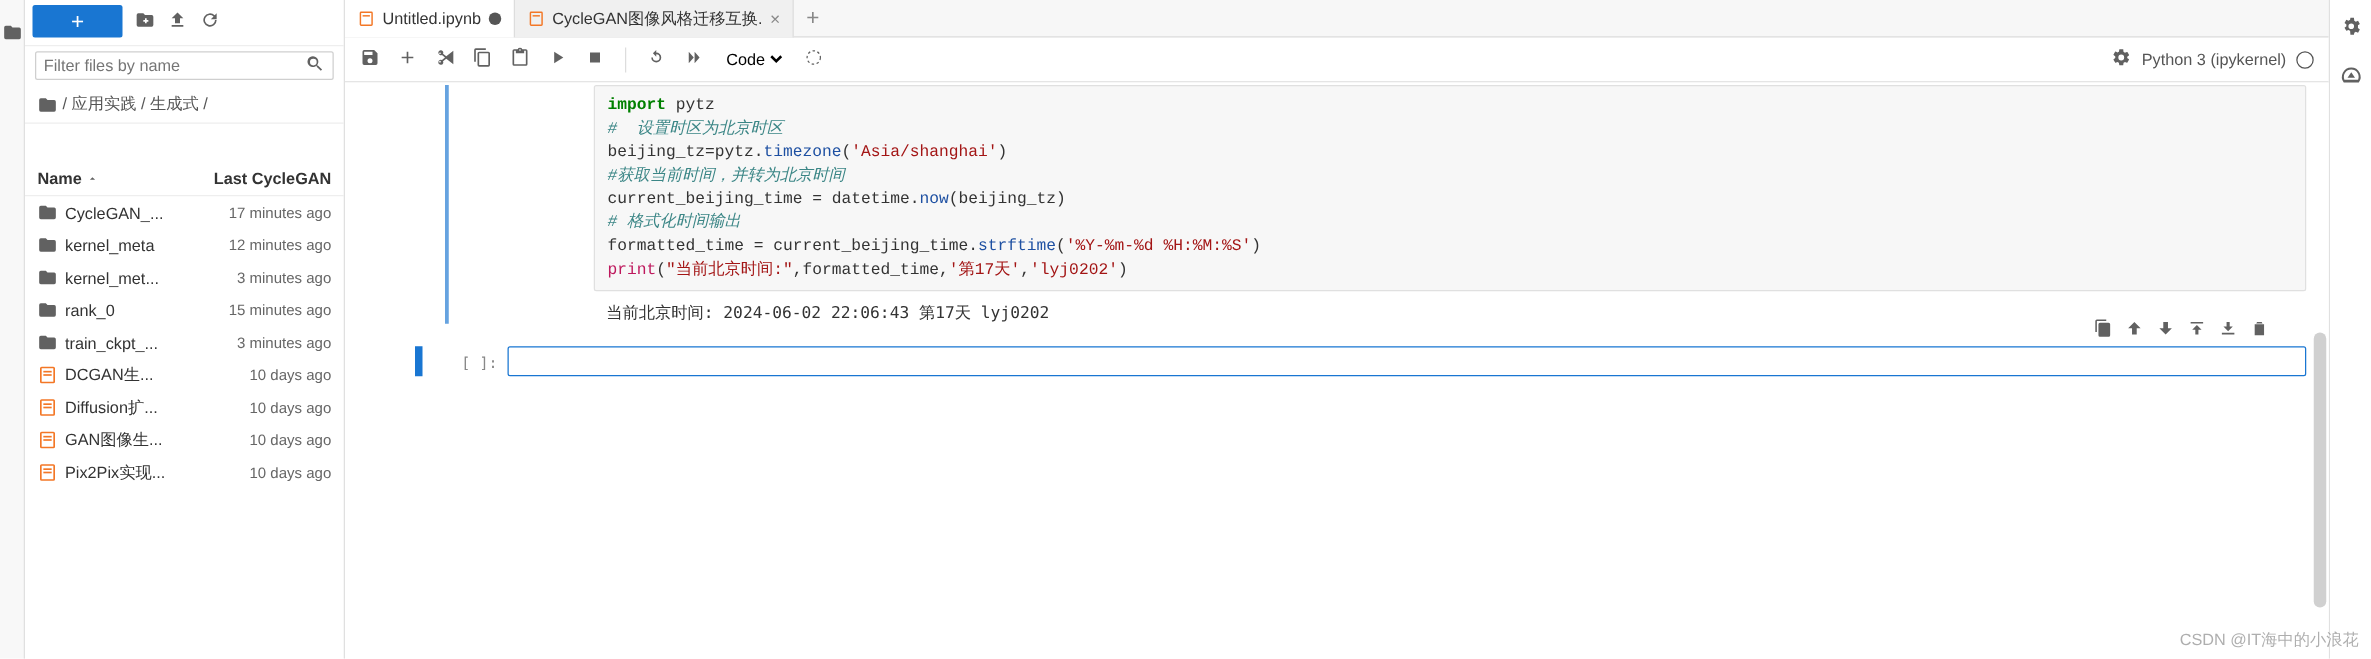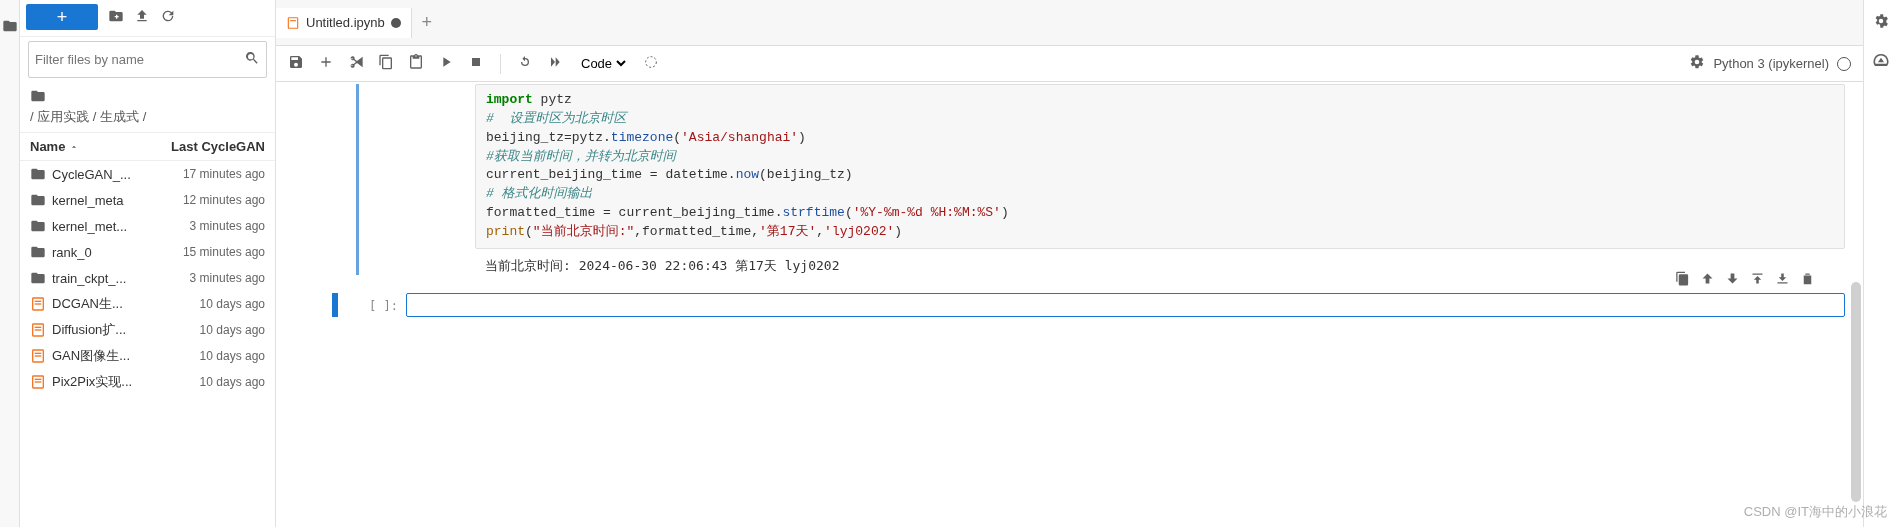--- a/index.html
+++ b/index.html
@@ -4,39 +4,39 @@
 <style>
 * { box-sizing: border-box; margin: 0; padding: 0; }
 body { font-family: -apple-system, BlinkMacSystemFont, "Segoe UI", Helvetica, Arial, sans-serif; font-size: 13px; color: #333; background: #fff; display: flex; height: 527px; width: 1897px; overflow: hidden; }
 .left-icon-bar { width: 20px; background: #f8f8f8; border-right: 1px solid #e0e0e0; display: flex; flex-direction: column; align-items: center; padding-top: 18px; gap: 20px; }
 .left-icon-bar svg { width: 16px; height: 16px; fill: #616161; }
 .file-panel { width: 256px; border-right: 1px solid #e0e0e0; display: flex; flex-direction: column; }
 .file-toolbar { display: flex; align-items: center; padding: 4px 6px 6px 6px; gap: 10px; border-bottom: 1px solid #eee; }
 .new-btn { background: #1976d2; color: #fff; border: none; border-radius: 2px; width: 72px; height: 26px; display: flex; align-items: center; justify-content: center; font-size: 18px; cursor: pointer; }
 .tb-icon { width: 16px; height: 16px; fill: #616161; cursor: pointer; }
 .filter-row { padding: 4px 8px; }
-.filter-box { display: flex; align-items: center; border: 1px solid #cfcfcf; border-radius: 2px; padding: 2px 6px; height: 37px; }
+.filter-box { display: flex; align-items: center; border: 1px solid #cfcfcf; border-radius: 2px; padding: 2px 6px; height: 23px; }
 .filter-box input { border: none; outline: none; flex: 1; font-size: 13px; color: #555; }
 .filter-box svg { width: 16px; height: 16px; fill: #616161; }
-.breadcrumb { padding: 6px 10px; display: flex; align-items: flex-start; gap: 4px; color: #555; font-size: 13px; border-bottom: 1px solid #eee; flex-direction: column; }
+.breadcrumb { padding: 6px 10px; display: flex; align-items: flex-end; gap: 4px; color: #555; font-size: 13px; border-bottom: 1px solid #eee; }
 .breadcrumb svg { width: 16px; height: 16px; fill: #616161; }
-.list-header { display: flex; justify-content: space-between; padding: 6px 10px; font-weight: 600; font-size: 13px; border-bottom: 1px solid #eee; }
+.list-header { display: flex; justify-content: space-between; padding: 6px 10px; font-weight: 600; font-size: 13px; border-bottom: 1px solid #eee; margin-top: 30px; }
 .list-header .name { display: flex; align-items: center; gap: 4px; }
 .file-list { flex: 1; overflow: auto; }
 .file-row { display: flex; align-items: center; justify-content: space-between; padding: 4px 10px; height: 26px; cursor: pointer; text-align: right; }
 .file-row.selected { background: #1976d2; color: #fff; }
 .file-row .left { display: flex; align-items: center; gap: 6px; overflow: hidden; }
 .file-row .left span { white-space: nowrap; overflow: hidden; text-overflow: ellipsis; max-width: 110px; }
 .file-row .time { font-size: 12px; color: #666; white-space: nowrap; }
 .file-row.selected .time { color: #fff; }
 .icon-folder { width: 16px; height: 16px; fill: #616161; flex-shrink: 0; }
 .icon-nb { width: 16px; height: 16px; flex-shrink: 0; }
 .file-row { position: relative; }
 .main-area { flex: 1; display: flex; flex-direction: column; overflow: hidden; }
-.tab-bar { display: flex; align-items: center; border-bottom: 1px solid #ddd; height: 46px; background: #f7f7f7; }
+.tab-bar { display: flex; align-items: center; border-bottom: 1px solid #ddd; height: 30px; background: #f7f7f7; }
 .tab { display: flex; align-items: center; gap: 6px; padding: 0 10px; height: 30px; border-right: 1px solid #ddd; background: #fff; font-size: 13px; cursor: pointer; }
 .tab.inactive { background: #f0f0f0; }
 .tab svg.nbicon { width: 14px; height: 14px; }
 .tab .close-dot { width: 10px; height: 10px; border-radius: 50%; background: #555; }
 .tab .x { color: #888; font-size: 14px; }
 .tab-add { width: 30px; display: flex; align-items: center; justify-content: center; color: #888; font-size: 18px; cursor: pointer; }
 .nb-toolbar { display: flex; align-items: center; gap: 14px; padding: 6px 12px; border-bottom: 1px solid #ddd; height: 36px; }
 .nb-toolbar .sep { width: 1px; height: 20px; background: #ddd; margin: 0 2px; }
 .nb-toolbar svg { width: 16px; height: 16px; fill: #616161; cursor: pointer; }
 .nb-toolbar select { border: none; background: transparent; font-size: 13px; outline: none; cursor: pointer; }
@@ -48,21 +48,21 @@
 .gutter { width: 68px; flex-shrink: 0; display: flex; justify-content: flex-end; align-items: flex-start; padding: 6px 8px 0 0; font-family: Menlo, Consolas, monospace; font-size: 12px; color: #888; }
 .prompt-bar { width: 6px; background: #1976d2; margin-left: 28px; }
 .prompt-bar.thin { width: 3px; background: #66a3e0; }
 .cell-main { flex: 1; display: flex; flex-direction: column; }
 .code-area { background: #f7f7f7; border: 1px solid #e0e0e0; border-radius: 2px; padding: 6px 10px; font-family: Menlo, Consolas, "Courier New", monospace; font-size: 13px; line-height: 1.45; white-space: pre; overflow-x: auto; }
 .output-area { font-family: Menlo, Consolas, monospace; font-size: 13px; padding: 8px 10px 0 10px; color: #333; }
 .tok-kw { color: #008000; font-weight: bold; }
 .tok-cmt { color: #3b8686; font-style: italic; }
 .tok-str { color: #a31515; }
 .tok-fn { color: #1e50a2; }
-.tok-builtin { color: #a16207; }
+.tok-builtin { color: #be185d; }
 .empty-cell-input { border: 1px solid #1976d2; border-radius: 2px; height: 24px; background: #fff; }
 .cell-toolbar { display: flex; gap: 10px; padding: 2px 6px; position: absolute; right: 24px; }
 .cell-toolbar svg { width: 15px; height: 15px; fill: #616161; cursor: pointer; }
 .right-icon-bar { width: 34px; border-left: 1px solid #e0e0e0; display: flex; flex-direction: column; align-items: center; padding-top: 12px; gap: 18px; }
 .right-icon-bar svg { width: 18px; height: 18px; fill: #616161; }
 .watermark { position: fixed; right: 10px; bottom: 6px; color: rgba(120,120,120,.6); font-size: 13px; pointer-events: none; }
 .scrollbar-v { position: absolute; right: 2px; top: 0; width: 10px; height: 100%; }
 .scrollbar-thumb { position: absolute; right: 0; top: 200px; width: 10px; height: 220px; background: #d0d0d0; border-radius: 5px; }
 </style>
 </head>
@@ -208,20 +208,28 @@
 <div class="main-area">
   <div class="tab-bar">
     <div id="tabs" style="display: flex;">
         <div class="tab">
           <svg class="nbicon" viewBox="0 0 24 24">
             <rect x="4" y="3" width="16" height="18" rx="1" fill="none" stroke="#f37726" stroke-width="2"></rect>
             <rect x="7" y="7" width="10" height="2" fill="#f37726"></rect>
           </svg>
           <span>Untitled.ipynb</span>
           <span class="close-dot"></span>
+        </div>
+        <div class="tab inactive">
+          <svg class="nbicon" viewBox="0 0 24 24">
+            <rect x="4" y="3" width="16" height="18" rx="1" fill="none" stroke="#f37726" stroke-width="2"></rect>
+            <rect x="7" y="7" width="10" height="2" fill="#f37726"></rect>
+          </svg>
+          <span>CycleGAN图像风格迁移互换.</span>
+          <span class="x">×</span>
         </div>
       </div>
     <div class="tab-add">+</div>
   </div>
 
   <div class="nb-toolbar">
     <span><svg viewBox="0 0 24 24">
           <path d="M17 3H5a2 2 0 0 0-2 2v14a2 2 0 0 0 2 2h14a2 2 0 0 0 2-2V7l-4-4zM12 19a3 3 0 1 1 0-6 3 3 0 0 1 0 6zm3-10H5V5h10v4z"></path>
         </svg></span>
     <span><svg viewBox="0 0 24 24">
@@ -271,21 +279,21 @@
       <div class="gutter"></div>
       <div class="cell-main">
         <div class="code-area" id="code-area"><span class="tok-kw">import</span> pytz
 <span class="tok-cmt">#  设置时区为北京时区</span>
 beijing_tz=pytz.<span class="tok-fn">timezone</span>(<span class="tok-str">'Asia/shanghai'</span>)
 <span class="tok-cmt">#获取当前时间，并转为北京时间</span>
 current_beijing_time = datetime.<span class="tok-fn">now</span>(beijing_tz)
 <span class="tok-cmt"># 格式化时间输出</span>
 formatted_time = current_beijing_time.<span class="tok-fn">strftime</span>(<span class="tok-str">'%Y-%m-%d %H:%M:%S'</span>)
 <span class="tok-builtin">print</span>(<span class="tok-str">"当前北京时间:"</span>,formatted_time,<span class="tok-str">'第17天'</span>,<span class="tok-str">'lyj0202'</span>)</div>
-        <div class="output-area">当前北京时间: 2024-06-30 22:06:43 第17天 lyj0202</div>
+        <div class="output-area">当前北京时间: 2024-06-02 22:06:43 第17天 lyj0202</div>
       </div>
     </div>
 
     <div class="cell" style="margin-top:18px; position:relative;">
       <div style="width:28px"></div>
       <div class="prompt-bar"></div>
       <div class="gutter">[ ]:</div>
       <div class="cell-main" style="position:relative;">
         <div class="cell-toolbar" style="top:-24px;">
           <span><svg viewBox="0 0 24 24">

